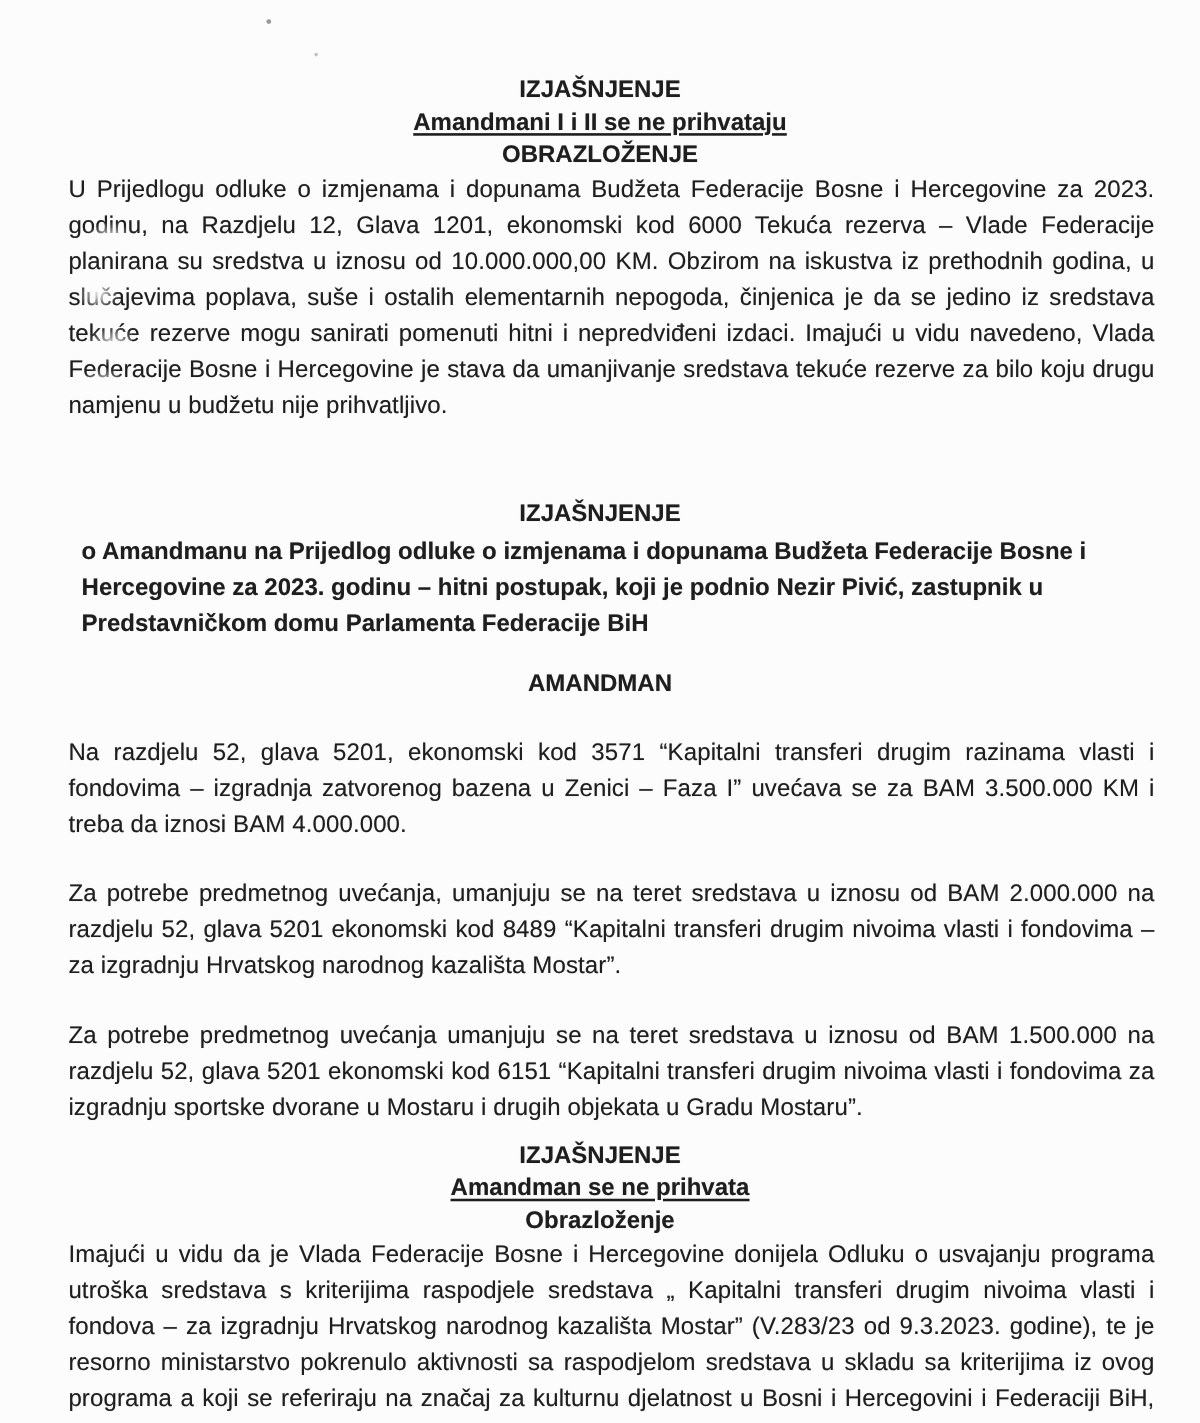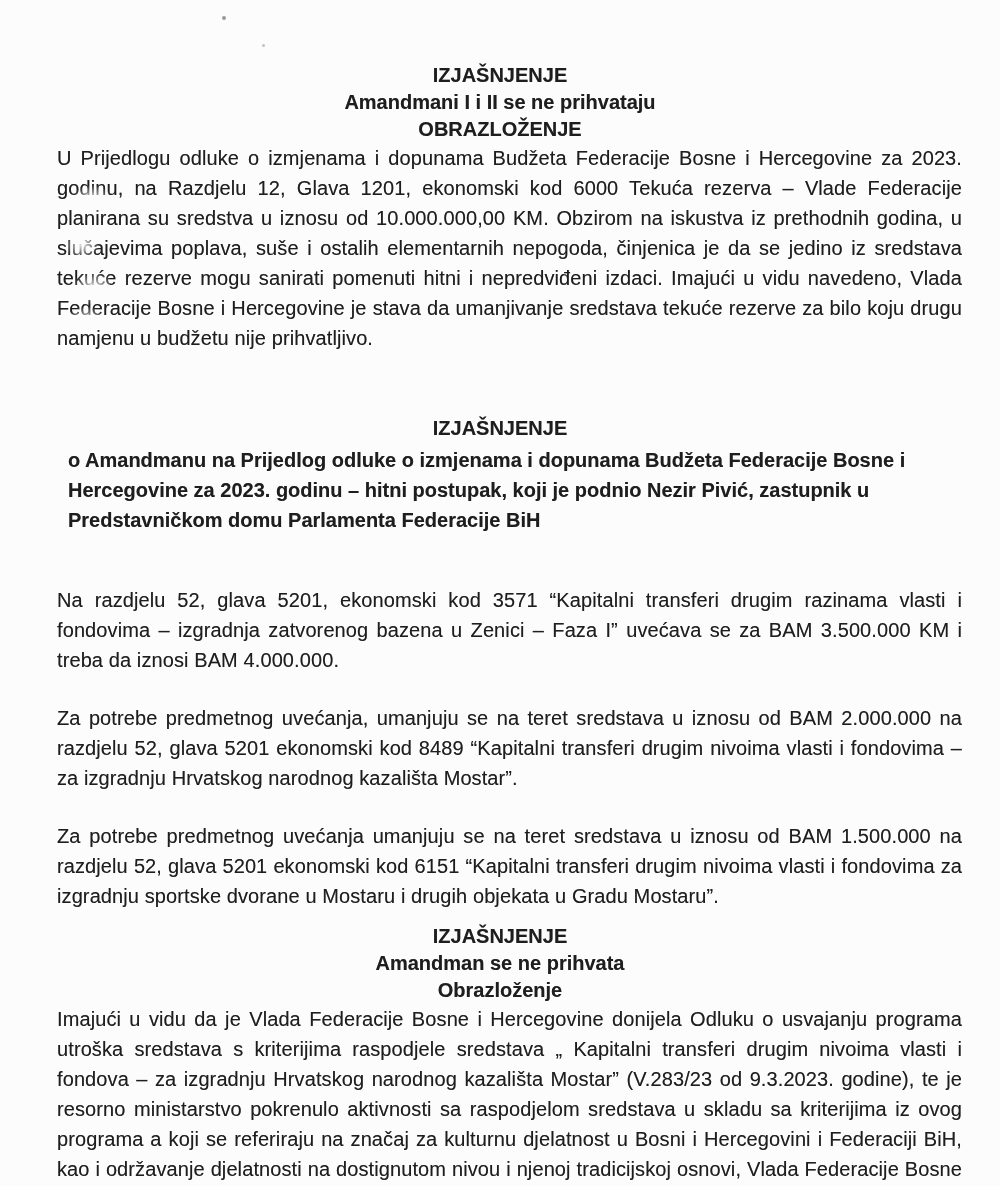--- a/index.html
+++ b/index.html
@@ -26,20 +26,21 @@
     box-sizing: border-box;
   }
   .heading {
     text-align: center;
     font-weight: bold;
     font-size: 20px;
     line-height: 27px;
     margin: 0 60px;
   }
   .heading.underlined span {
+    text-decoration: underline;
     text-underline-offset: 3px;
   }
   .subtitle {
     font-weight: bold;
     font-size: 20px;
     line-height: 30px;
     margin: 3px 68px 0 68px;
   }
   .para {
     font-size: 20px;
@@ -95,20 +96,21 @@
       <div class="heading">OBRAZLOŽENJE</div>
       <p class="para">U Prijedlogu odluke o izmjenama i dopunama Budžeta Federacije Bosne i Hercegovine za 2023. godinu, na Razdjelu 12, Glava 1201, ekonomski kod 6000 Tekuća rezerva – Vlade Federacije planirana su sredstva u iznosu od 10.000.000,00 KM. Obzirom na iskustva iz prethodnih godina, u slučajevima poplava, suše i ostalih elementarnih nepogoda, činjenica je da se jedino iz sredstava tekuće rezerve mogu sanirati pomenuti hitni i nepredviđeni izdaci. Imajući u vidu navedeno, Vlada Federacije Bosne i Hercegovine je stava da umanjivanje sredstava tekuće rezerve za bilo koju drugu namjenu u budžetu nije prihvatljivo.</p>
     </section>
 
     <div class="gap-xl"></div>
 
     <section>
       <div class="heading">IZJAŠNJENJE</div>
       <div class="subtitle">o Amandmanu na Prijedlog odluke o izmjenama i dopunama Budžeta Federacije Bosne i Hercegovine za 2023. godinu – hitni postupak, koji je podnio Nezir Pivić, zastupnik u Predstavničkom domu Parlamenta Federacije BiH</div>
       <div class="gap-md"></div>
+      <div class="heading">AMANDMAN</div>
       <div class="gap-lg"></div>
       <p class="para">Na razdjelu 52, glava 5201, ekonomski kod 3571 “Kapitalni transferi drugim razinama vlasti i fondovima – izgradnja zatvorenog bazena u Zenici – Faza I” uvećava se za BAM 3.500.000 KM i treba da iznosi BAM 4.000.000.</p>
       <div class="gap-lg"></div>
       <p class="para">Za potrebe predmetnog uvećanja, umanjuju se na teret sredstava u iznosu od BAM 2.000.000 na razdjelu 52, glava 5201 ekonomski kod 8489 “Kapitalni transferi drugim nivoima vlasti i fondovima – za izgradnju Hrvatskog narodnog kazališta Mostar”.</p>
       <div class="gap-lg"></div>
       <p class="para">Za potrebe predmetnog uvećanja umanjuju se na teret sredstava u iznosu od BAM 1.500.000 na razdjelu 52, glava 5201 ekonomski kod 6151 “Kapitalni transferi drugim nivoima vlasti i fondovima za izgradnju sportske dvorane u Mostaru i drugih objekata u Gradu Mostaru”.</p>
     </section>
 
     <div class="gap-sm"></div>
 

